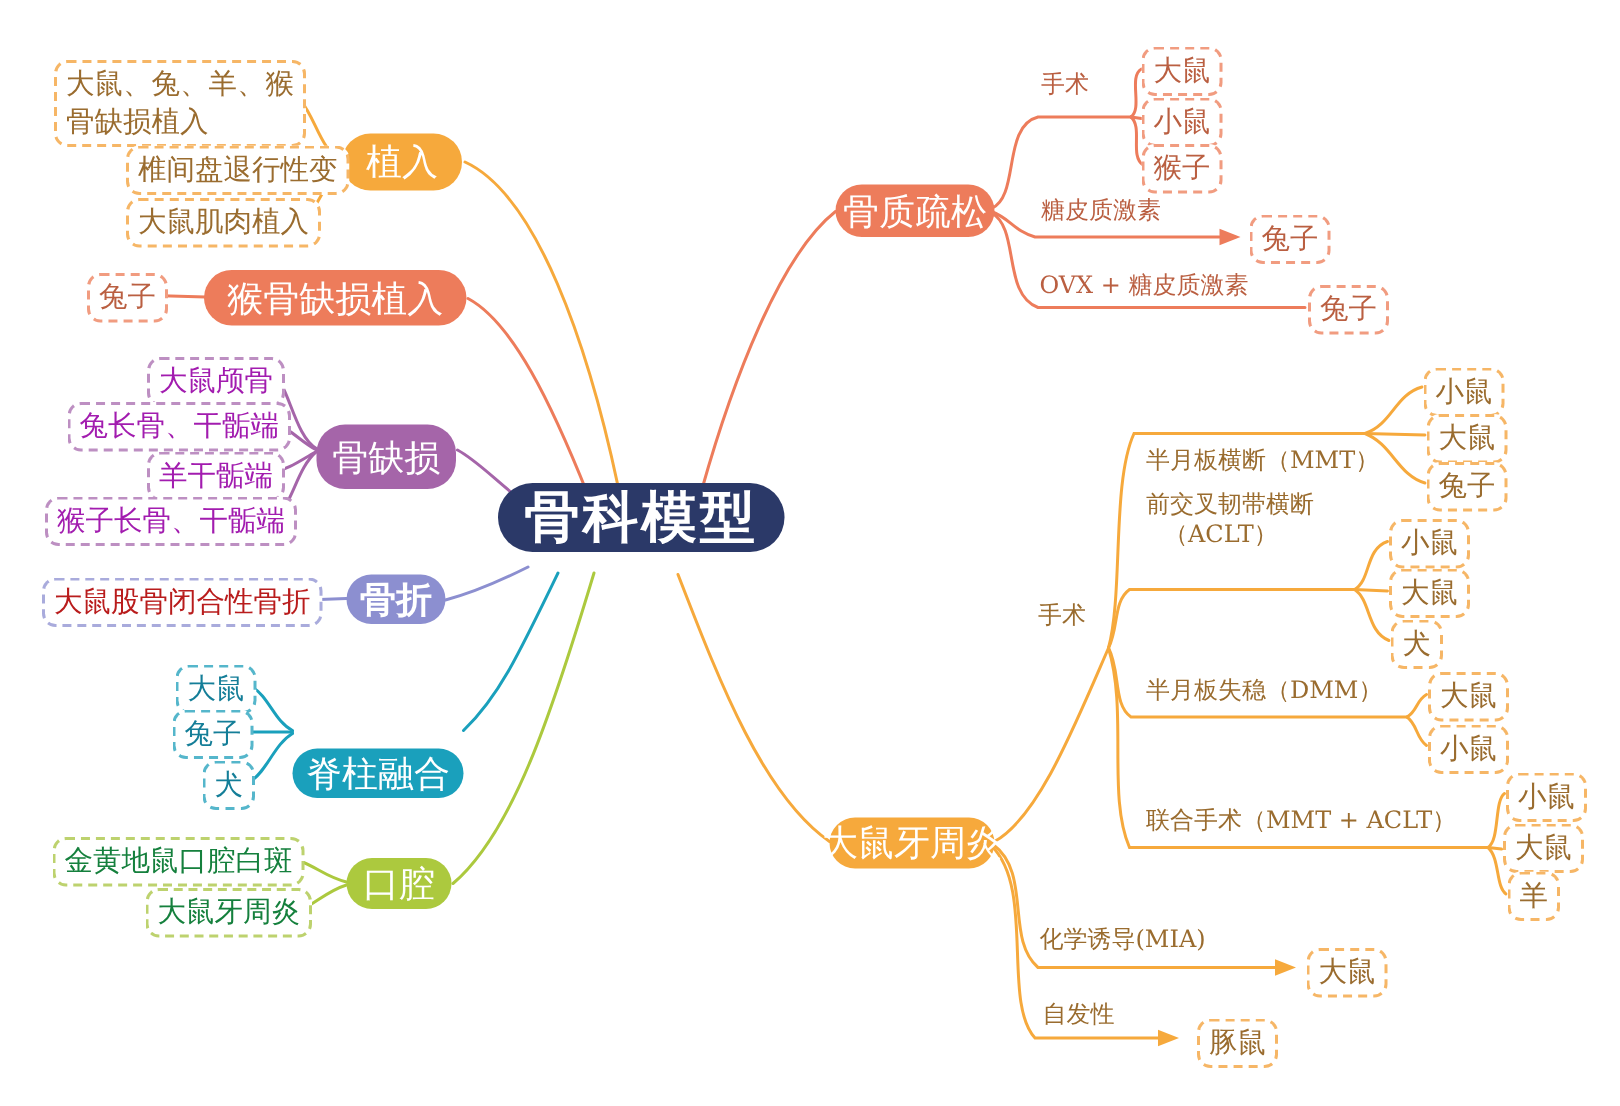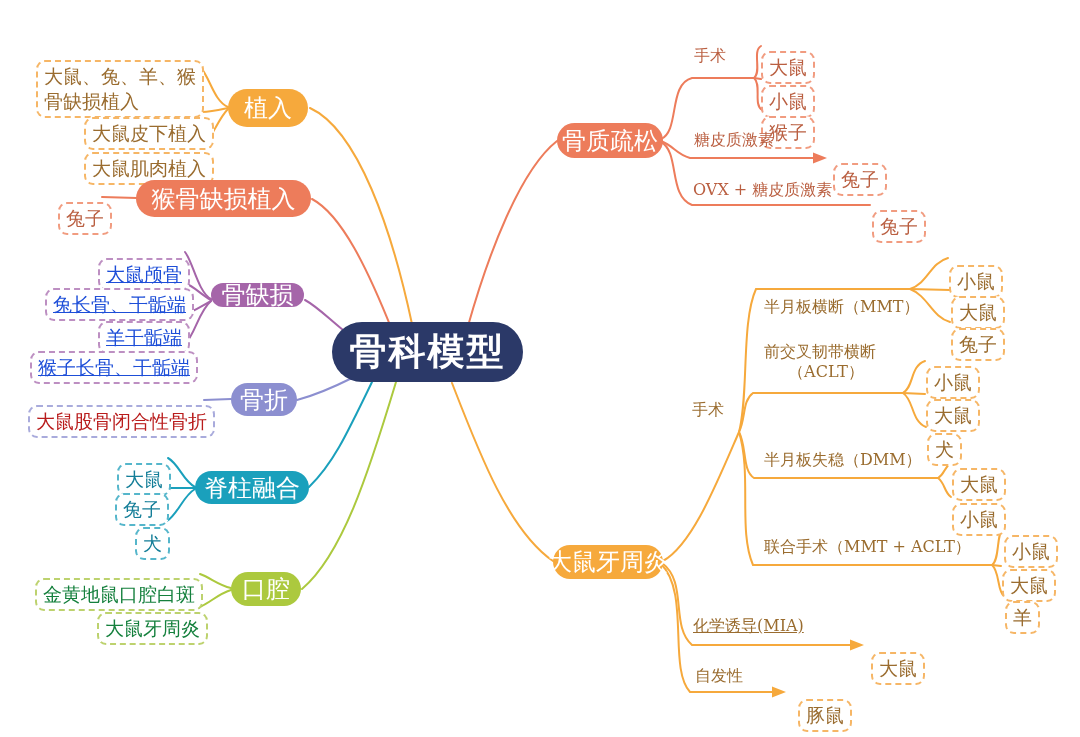--- a/index.html
+++ b/index.html
@@ -13,36 +13,36 @@
     position:absolute;display:flex;align-items:center;justify-content:center;
     color:#fff;font-size:24px;white-space:nowrap;border-radius:19px;line-height:1;
   }
   .center-node{
     position:absolute;display:flex;align-items:center;justify-content:center;
     background:#2B3968;color:#fff;font-size:37px;font-weight:bold;
     border-radius:31px;letter-spacing:2px;white-space:nowrap;
   }
   .leaf{
     position:absolute;border:2px dashed;border-radius:9px;background:#fff;
-    font-size:19px;padding:2px 6px;white-space:nowrap;line-height:1.32;margin-top:20px;
+    font-size:19px;padding:2px 6px;white-space:nowrap;line-height:1.32;
   }
   .leaf.wrap{white-space:normal;}
   .glabel{position:absolute;font-size:16px;white-space:nowrap;line-height:1.25;}
   .glabel .l2{display:block;padding-left:12px;}
   
   .n-orange{background:#F6A93C;}
   .n-coral{background:#ED7C5B;}
   .n-purple{background:#A565A9;}
-  .n-peri{background:#8C8FD0;}
-  .n-teal{background:#1AA0BC;}
+  .n-peri{background:#8C8FD0;font-weight:bold;}
+  .n-teal{background:#1AA0BC;margin-top:28px;}
   .n-green{background:#ACC93E;}
   
   .t-orange{color:#9A6C2F;border-color:#F6B666;}
   .t-coral{color:#BA5F41;border-color:#F19C80;}
-  .t-purple{color:#1d4ed8;border-color:#BD8FC2;text-decoration:underline;}
+  .t-purple{color:#a21caf;border-color:#BD8FC2;}
   .t-peri{color:#b91c1c;border-color:#A9ABDC;}
   .t-teal{color:#147E98;border-color:#55B6CB;}
   .t-green{color:#15803d;border-color:#BDD26E;}
 </style>
 </head>
 <body>
 
 <svg id="lines" viewBox="0 0 1080 737" fill="none" stroke-width="2" stroke-linecap="round">
 
   <g stroke="#ED7C5B">
@@ -106,31 +106,31 @@
     <path d="M 195 489 C 183 496 178 514 167 521"></path>
   </g>
 
   <g stroke="#ACC93E">
     <path d="M 396 382 C 368 475 342 555 302 589"></path>
     <path d="M 231 588 C 218 585 211 578 200 574"></path>
     <path d="M 231 590 C 218 594 211 602 200 607"></path>
   </g>
 </svg>
 
-<div class="center-node" style="left:332px;top:322px;width:191px;height:60px;">骨科模型</div>
+<div class="center-node" style="left:332px;top:322px;width:191px;height:46px;">骨科模型</div>
 
 <div class="pill n-orange" style="left:228px;top:89px;width:80px;height:38px;">植入</div>
 <div class="leaf wrap t-orange" style="left:36px;top:40px;width:152px;">大鼠、兔、羊、猴骨缺损植入</div>
-<div class="leaf t-orange" style="left:84px;top:97px;">大鼠皮下植入</div>
+<div class="leaf t-orange" style="left:84px;top:97px;">椎间盘退行性变</div>
 <div class="leaf t-orange" style="left:84px;top:132px;">大鼠肌肉植入</div>
 
 <div class="pill n-coral" style="left:136px;top:180px;width:175px;height:37px;">猴骨缺损植入</div>
 <div class="leaf t-coral" style="left:58px;top:182px;">兔子</div>
 
-<div class="pill n-purple" style="left:211px;top:283px;width:93px;height:24px;">骨缺损</div>
+<div class="pill n-purple" style="left:211px;top:283px;width:93px;height:43px;">骨缺损</div>
 <div class="leaf t-purple" style="left:98px;top:238px;">大鼠颅骨</div>
 <div class="leaf t-purple" style="left:45px;top:268px;">兔长骨、干骺端</div>
 <div class="leaf t-purple" style="left:98px;top:301px;">羊干骺端</div>
 <div class="leaf t-purple" style="left:30px;top:331px;">猴子长骨、干骺端</div>
 
 <div class="pill n-peri" style="left:231px;top:383px;width:66px;height:33px;">骨折</div>
 <div class="leaf t-peri" style="left:28px;top:385px;">大鼠股骨闭合性骨折</div>
 
 <div class="pill n-teal" style="left:195px;top:471px;width:114px;height:33px;">脊柱融合</div>
 <div class="leaf t-teal" style="left:117px;top:443px;">大鼠</div>
@@ -152,31 +152,31 @@
 <div class="leaf t-coral" style="left:872px;top:190px;">兔子</div>
 
 <div class="pill n-orange" style="left:553px;top:545px;width:110px;height:34px;">大鼠牙周炎</div>
 <div class="glabel t-orange" style="left:692px;top:400px;">手术</div>
 
 <div class="glabel t-orange" style="left:764px;top:264px;margin-top:33px;">半月板横断（MMT）</div>
 <div class="leaf t-orange" style="left:949px;top:245px;">小鼠</div>
 <div class="leaf t-orange" style="left:951px;top:276px;">大鼠</div>
 <div class="leaf t-orange" style="left:951px;top:308px;">兔子</div>
 
-<div class="glabel t-orange" style="left:764px;top:342px;text-align:center;"><span>前交叉韧带横断</span><span class="l2">（ACLT）</span></div>
+<div class="glabel t-orange" style="left:764px;top:326px;"><span>前交叉韧带横断</span><span class="l2">（ACLT）</span></div>
 <div class="leaf t-orange" style="left:926px;top:346px;">小鼠</div>
 <div class="leaf t-orange" style="left:926px;top:379px;">大鼠</div>
 <div class="leaf t-orange" style="left:927px;top:413px;">犬</div>
 
 <div class="glabel t-orange" style="left:764px;top:450px;">半月板失稳（DMM）</div>
 <div class="leaf t-orange" style="left:952px;top:448px;">大鼠</div>
 <div class="leaf t-orange" style="left:952px;top:483px;">小鼠</div>
 
 <div class="glabel t-orange" style="left:764px;top:537px;">联合手术（MMT + ACLT）</div>
 <div class="leaf t-orange" style="left:1004px;top:515px;">小鼠</div>
 <div class="leaf t-orange" style="left:1002px;top:549px;">大鼠</div>
 <div class="leaf t-orange" style="left:1005px;top:581px;">羊</div>
 
-<div class="glabel t-orange" style="left:693px;top:616px;text-decoration:underline;">化学诱导(MIA)</div>
+<div class="glabel t-orange" style="left:693px;top:616px;">化学诱导(MIA)</div>
 <div class="leaf t-orange" style="left:871px;top:632px;">大鼠</div>
 
 <div class="glabel t-orange" style="left:695px;top:666px;">自发性</div>
 <div class="leaf t-orange" style="left:798px;top:679px;">豚鼠</div>
 
 </body></html>

